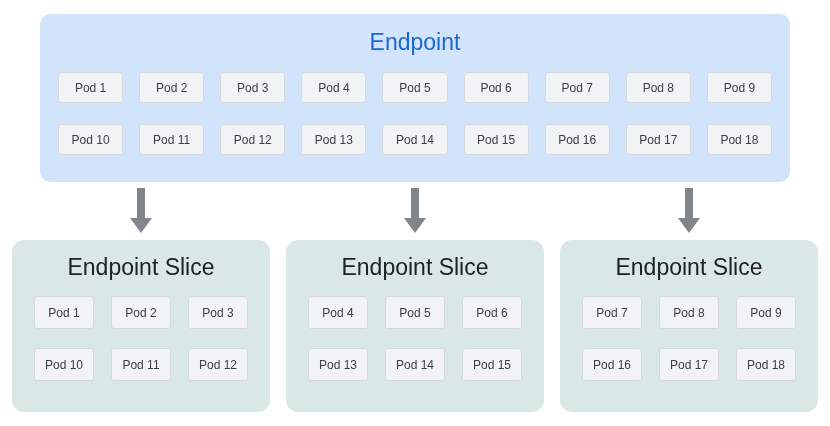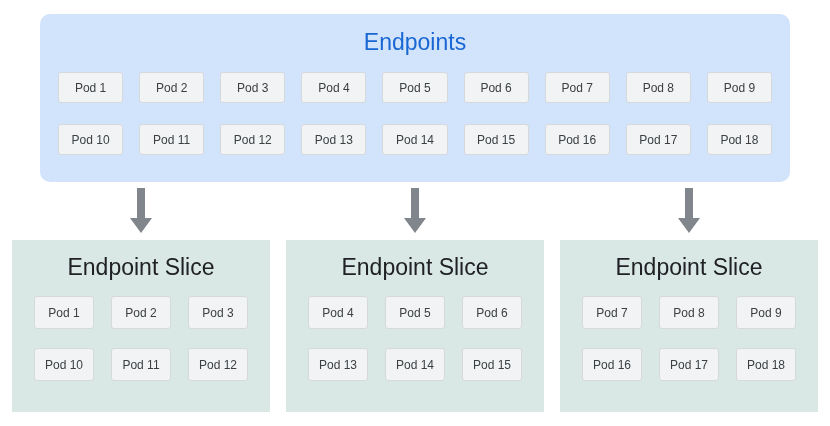--- a/index.html
+++ b/index.html
@@ -79,42 +79,42 @@
   .slices-row {
     position: absolute;
     left: 12px; right: 12px; top: 240px;
     height: 172px;
     display: flex;
     gap: 16px;
   }
   .slice-box {
     flex: 1;
     background: var(--slice-bg);
-    border-radius: 0;
+    border-radius: 12px;
     padding: 14px 22px 0;
   }
   .slice-title {
     text-align: center;
     font-size: 23px;
     line-height: 27px;
     color: var(--slice-title-color);
     margin-bottom: 15px;
   }
   .slice-grid {
     display: grid;
     grid-template-columns: repeat(3, 1fr);
     gap: 19px 17px;
   }
   .slice-grid .pod { height: 33px; }
 </style>
 </head>
 <body>
 
 <div class="endpoints-box">
-  <div class="endpoints-title">Endpoints</div>
+  <div class="endpoints-title">Endpoint</div>
   <div class="endpoints-grid">
     <div class="pod">Pod 1</div>
     <div class="pod">Pod 2</div>
     <div class="pod">Pod 3</div>
     <div class="pod">Pod 4</div>
     <div class="pod">Pod 5</div>
     <div class="pod">Pod 6</div>
     <div class="pod">Pod 7</div>
     <div class="pod">Pod 8</div>
     <div class="pod">Pod 9</div>

